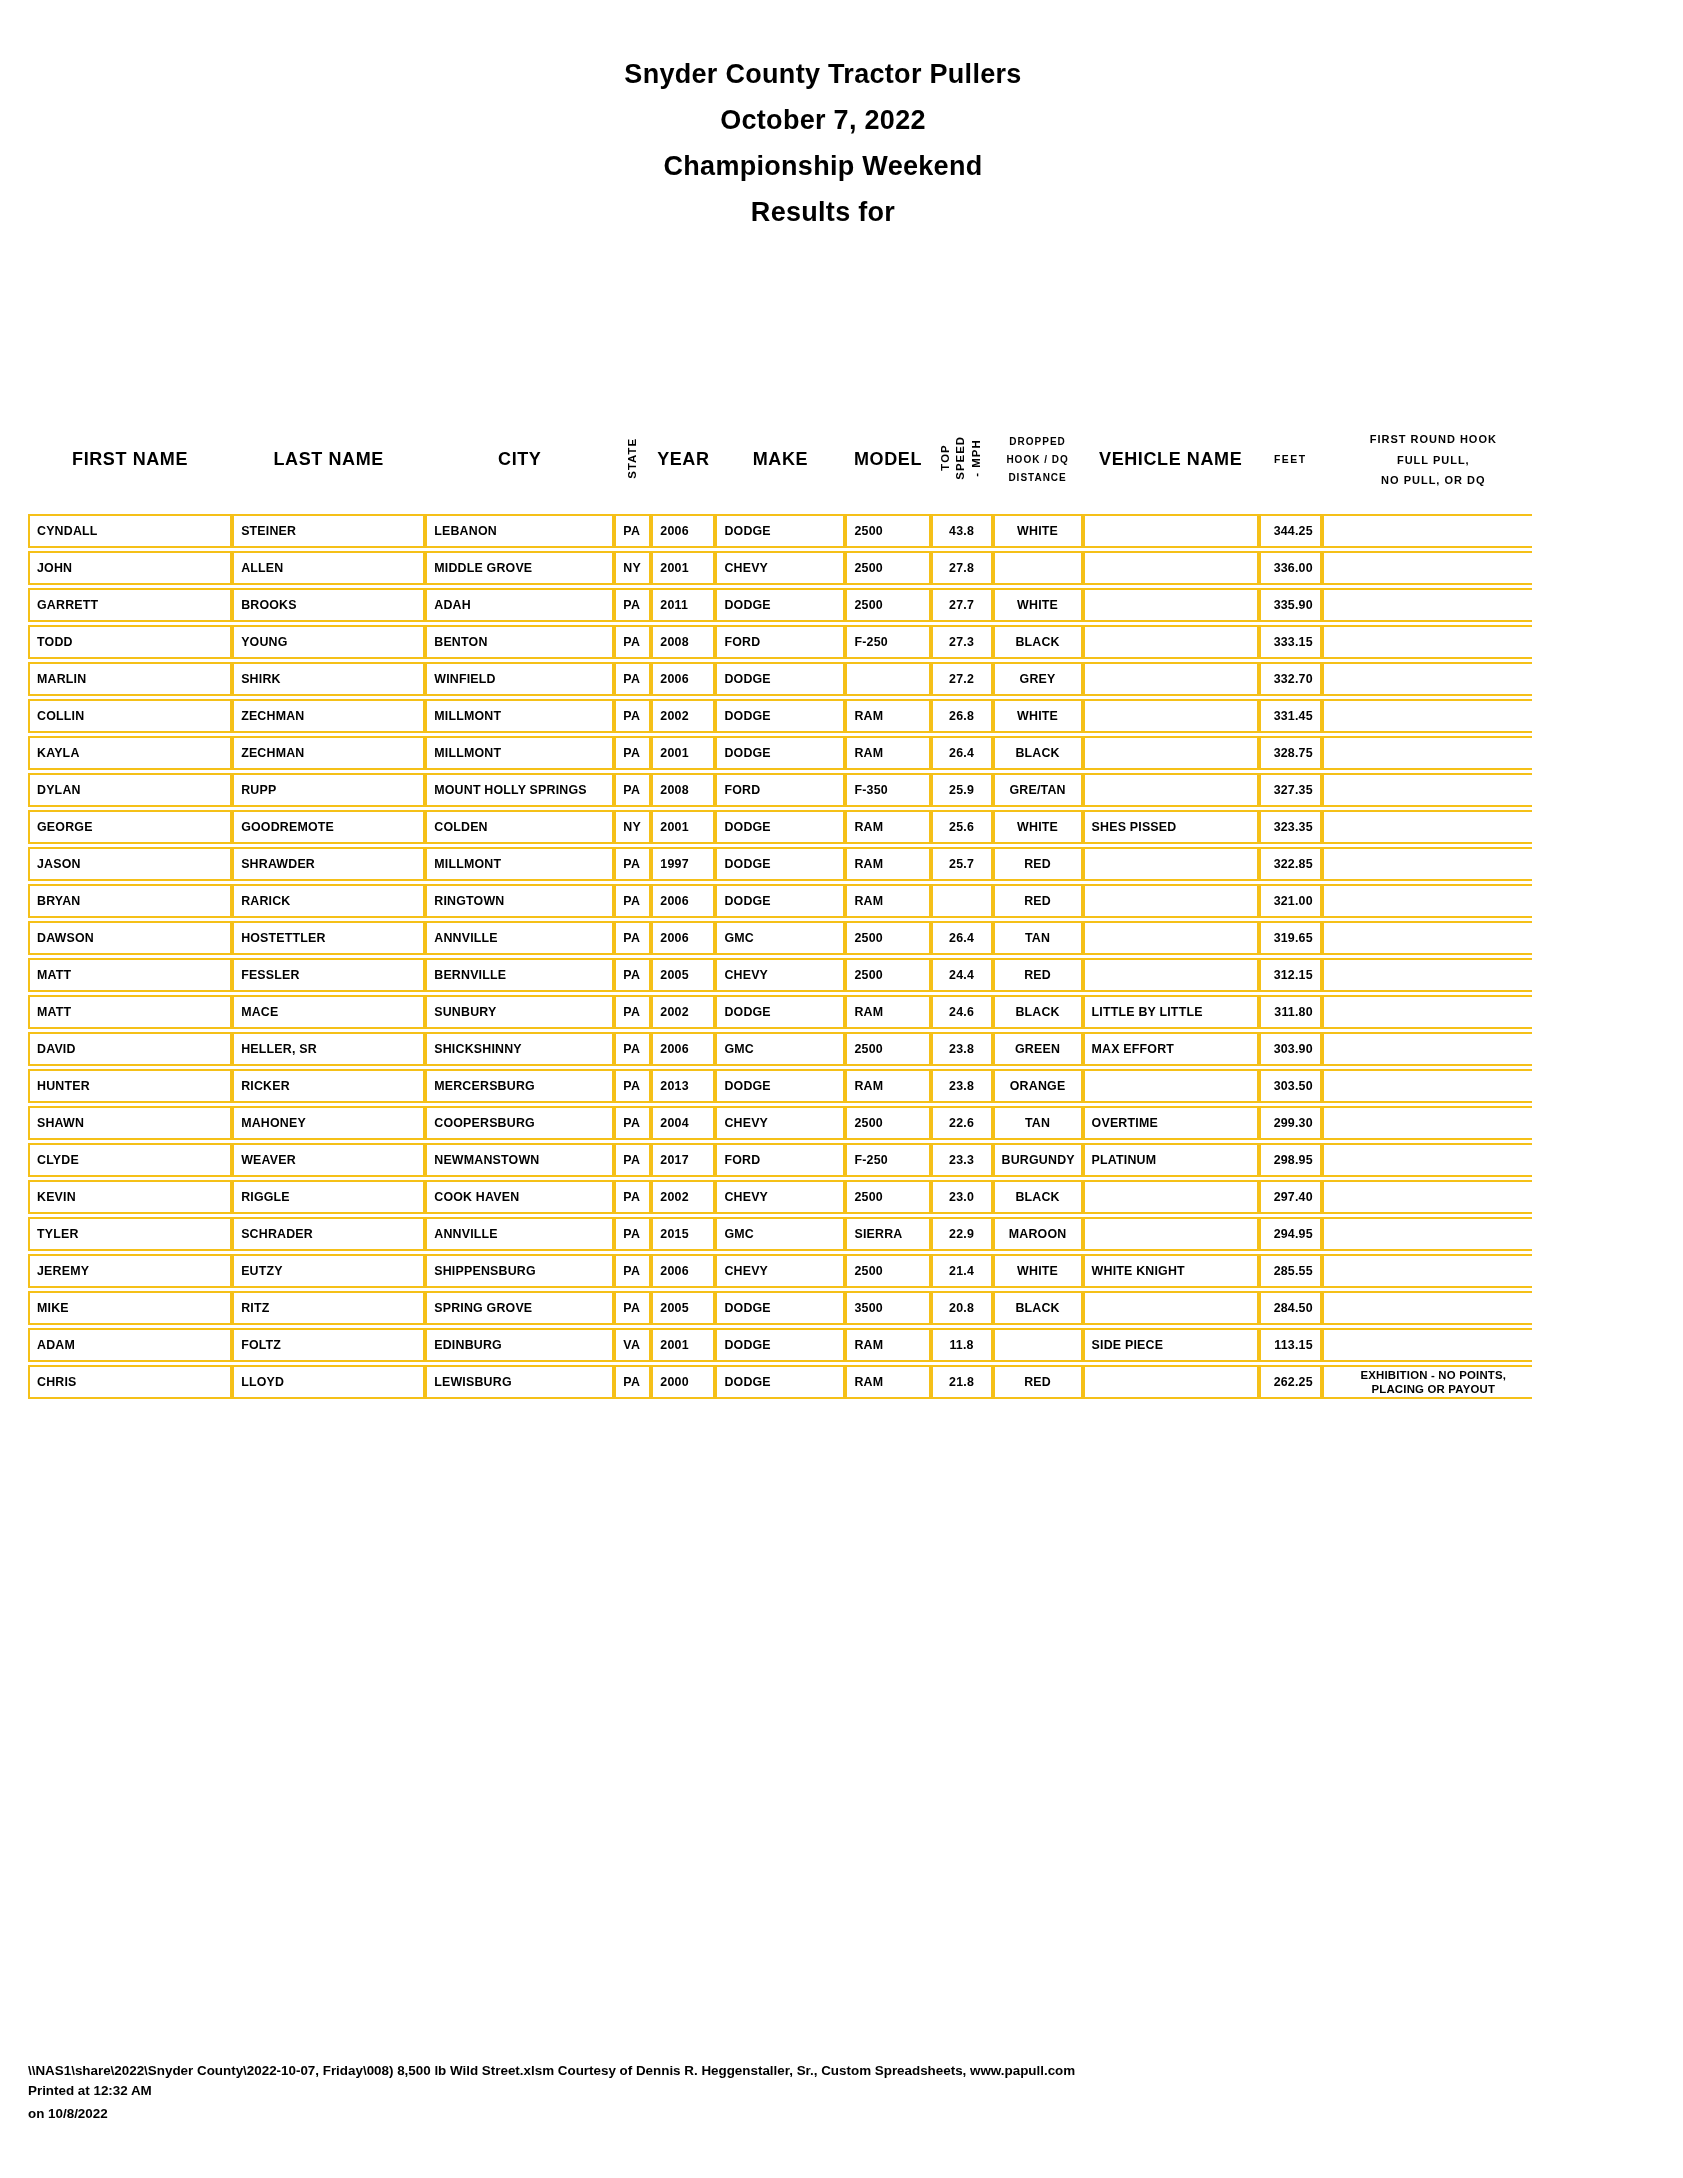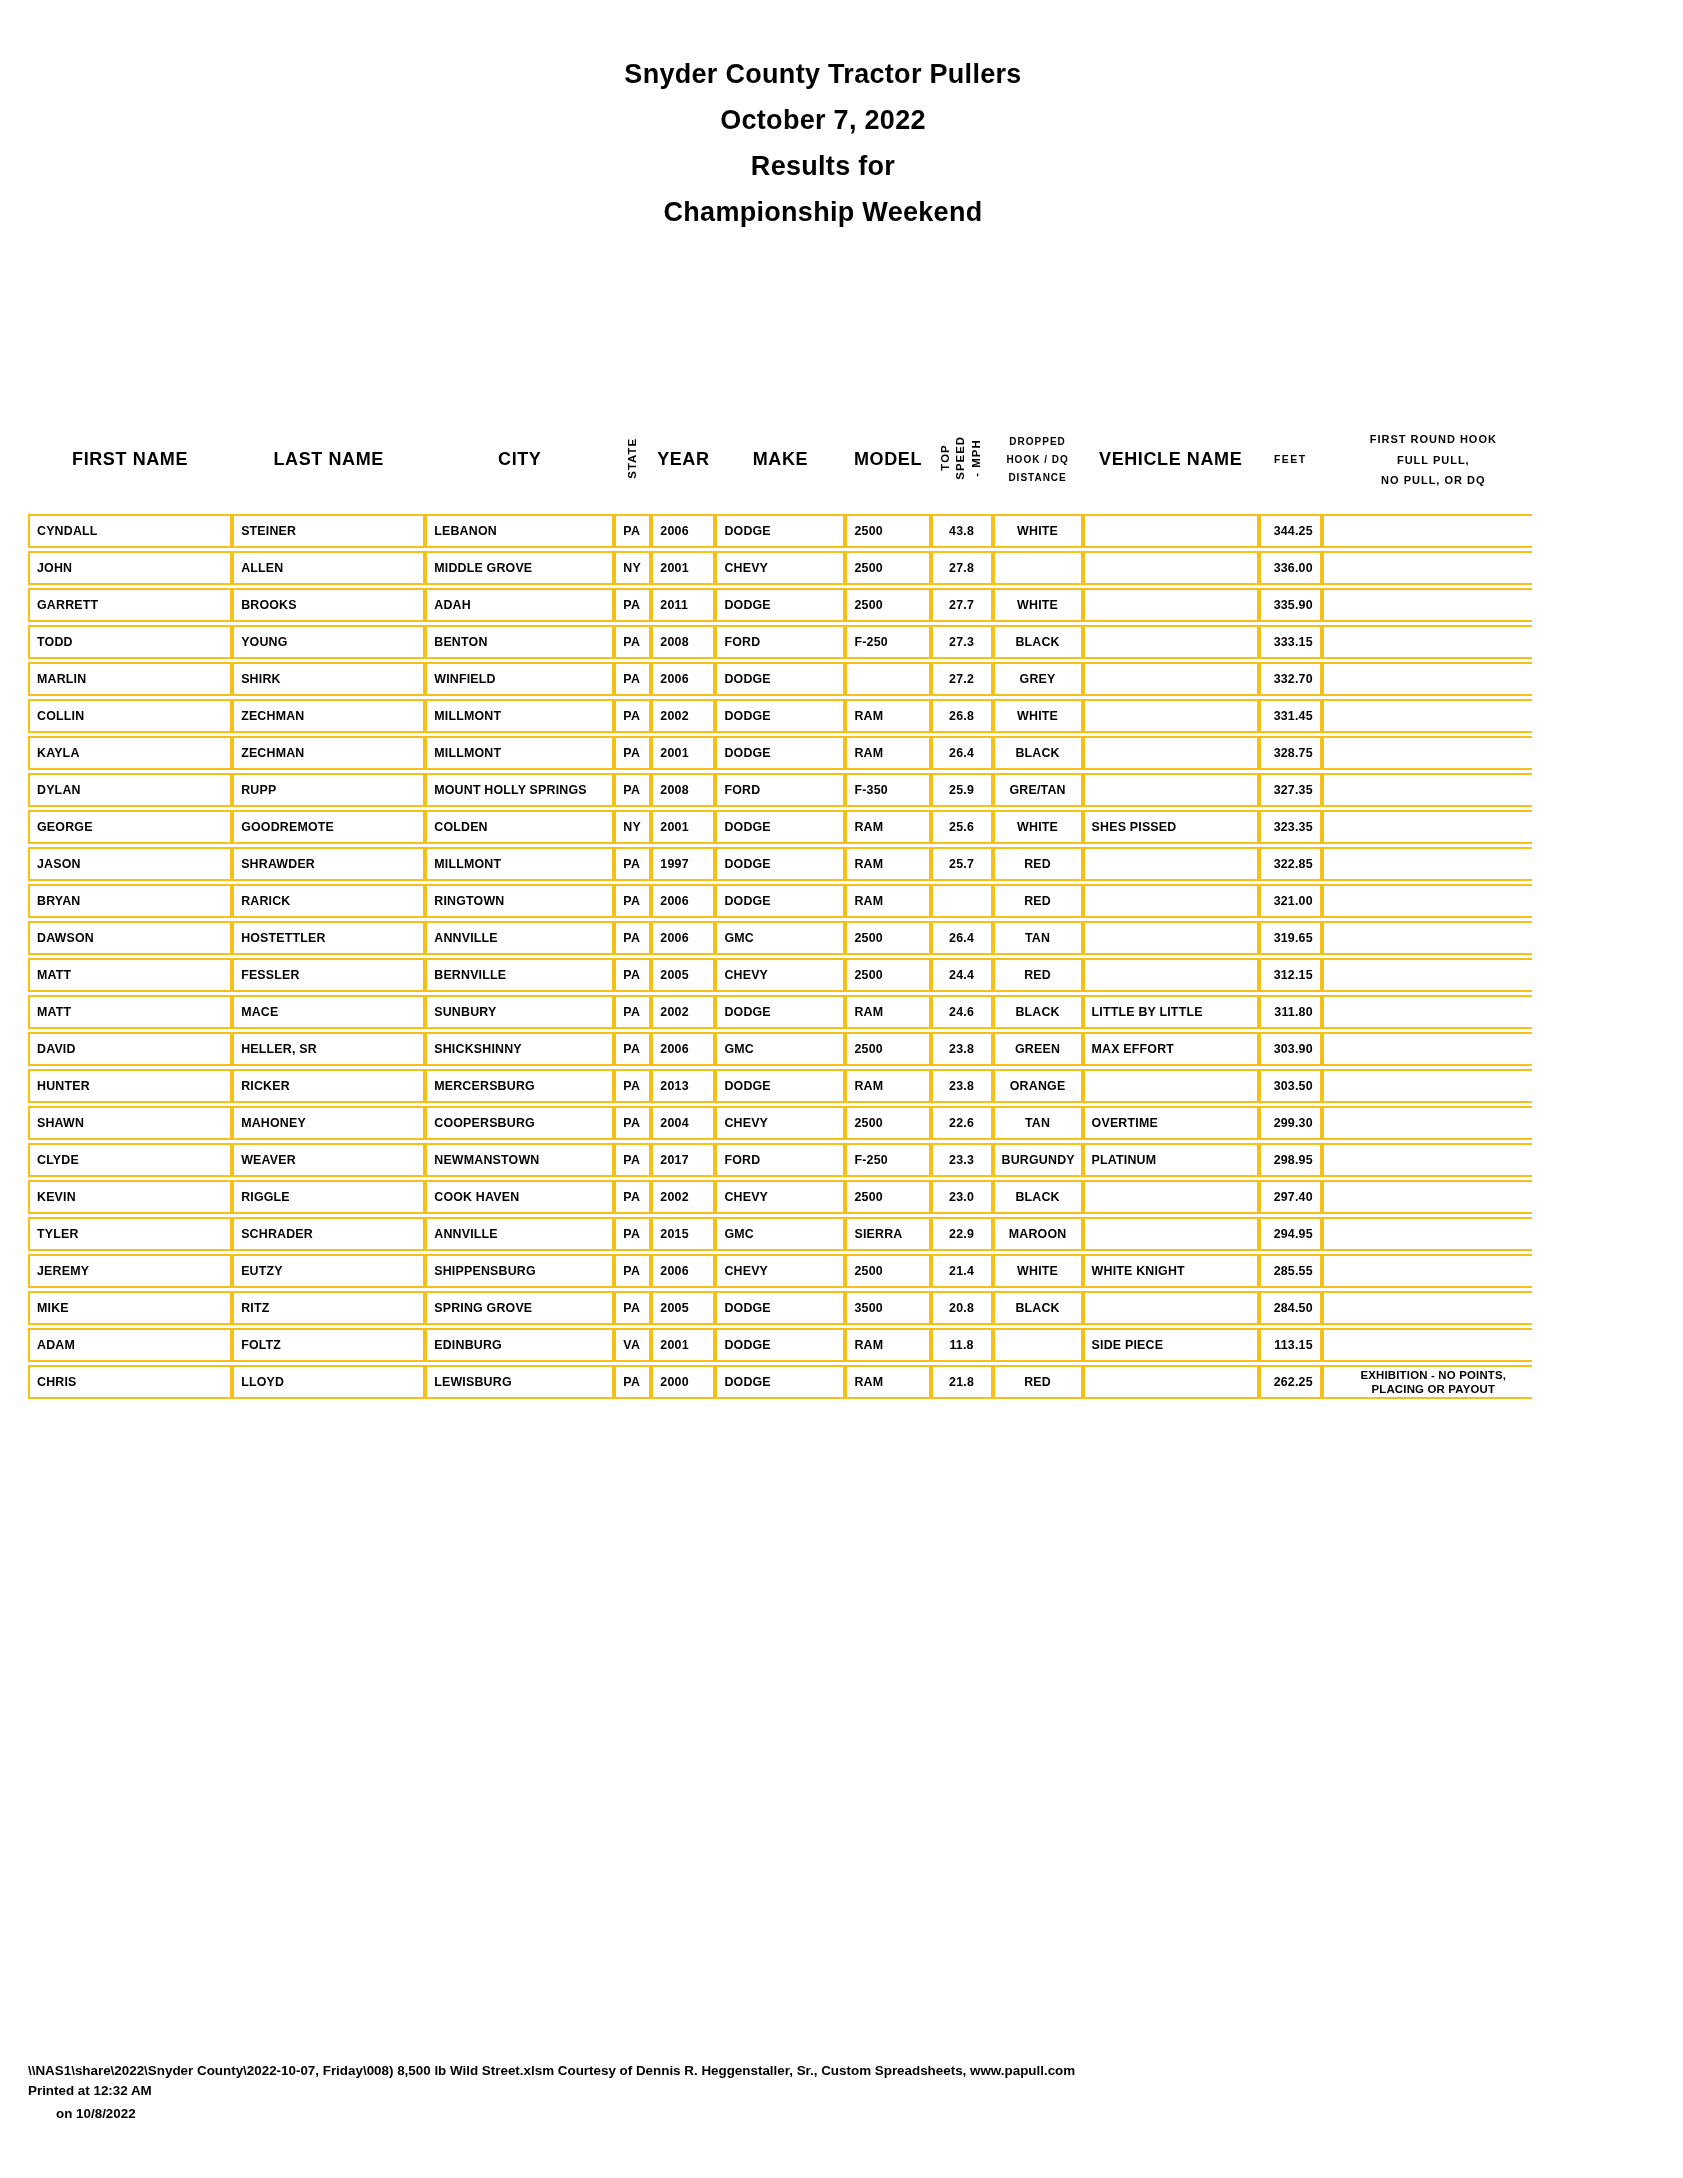--- a/index.html
+++ b/index.html
@@ -95,32 +95,32 @@
     font-size: 13.4px;
     font-weight: bold;
   }
   .footer-line1 {
     display: flex;
     justify-content: space-between;
     align-items: baseline;
     line-height: 20px;
     flex-direction: column;
   }
-  .footer-line2 { line-height: 26px; margin-left: 28px; }
+  .footer-line2 { line-height: 26px; }
 </style>
 </head>
 <body>
 
 <div class="page">
 
   <div class="title-block">
     <div class="title-line">Snyder County Tractor Pullers</div>
     <div class="title-line">October 7, 2022</div>
+    <div class="title-line">Championship Weekend</div>
     <div class="title-line">Results for</div>
-    <div class="title-line">Championship Weekend</div>
   </div>
 
   <table class="results-table">
     <colgroup>
       <col style="width:204px">
         <col style="width:193px">
         <col style="width:189px">
       <col style="width:37px">
         <col style="width:64px">
         <col style="width:130px">

